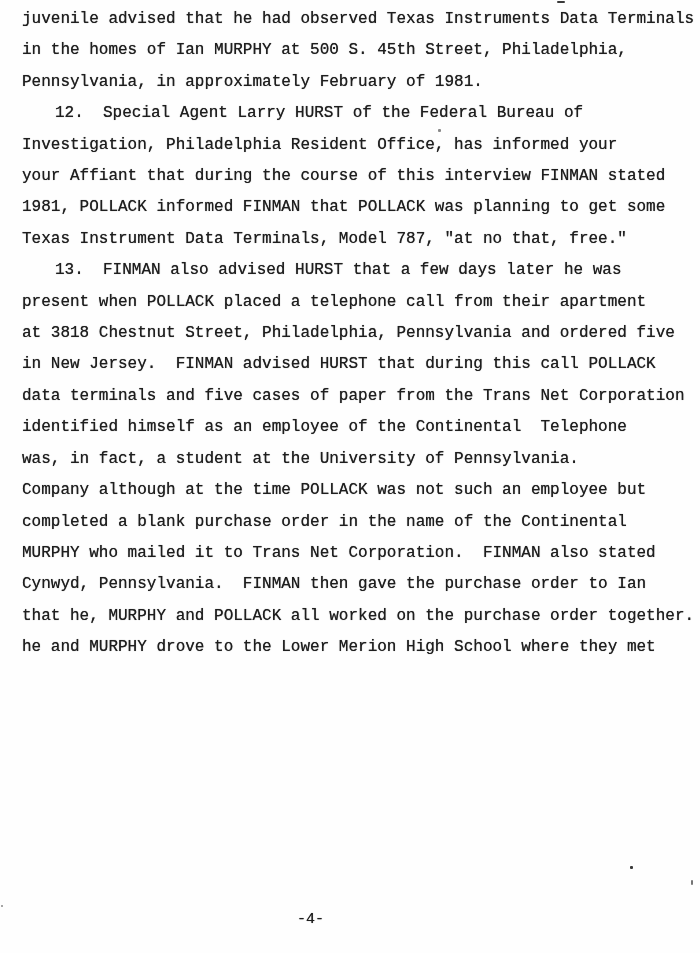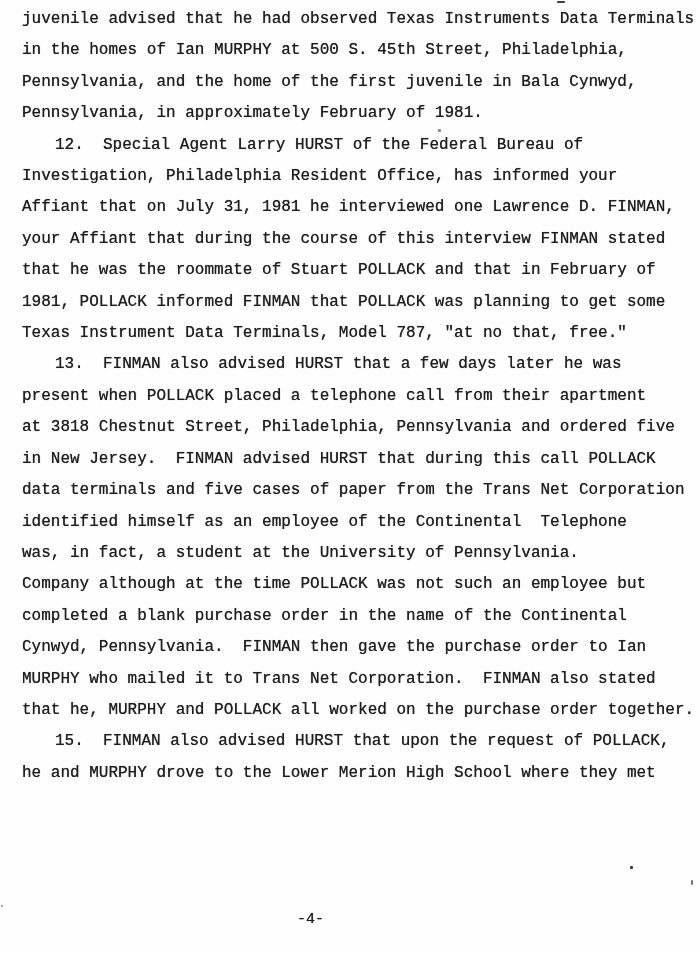--- a/index.html
+++ b/index.html
@@ -52,42 +52,38 @@
   .speck-4 { left: 691px; top: 880px; width: 2px; height: 5px; opacity: .7; }
   .speck-5 { left: 438px; top: 129px; width: 3px; height: 3px; opacity: .6; }
 </style>
 </head>
 <body>
 
 <div class="scan-page">
   <div class="text-body" id="doc-lines">
       <div class="line">juvenile advised that he had observed Texas Instruments Data Terminals</div>
       <div class="line">in the homes of Ian MURPHY at 500 S. 45th Street, Philadelphia,</div>
-      <div class="line">Pennsylvania, and the home of the first juvenile in Bala Cynwyd,</div>
       <div class="line">Pennsylvania, in approximately February of 1981.</div>
       <div class="line indent">12.  Special Agent Larry HURST of the Federal Bureau of</div>
       <div class="line">Investigation, Philadelphia Resident Office, has informed your</div>
-      <div class="line">Affiant that on July 31, 1981 he interviewed one Lawrence D. FINMAN,</div>
       <div class="line">your Affiant that during the course of this interview FINMAN stated</div>
-      <div class="line">that he was the roommate of Stuart POLLACK and that in February of</div>
       <div class="line">1981, POLLACK informed FINMAN that POLLACK was planning to get some</div>
       <div class="line">Texas Instrument Data Terminals, Model 787, "at no that, free."</div>
       <div class="line indent">13.  FINMAN also advised HURST that a few days later he was</div>
       <div class="line">present when POLLACK placed a telephone call from their apartment</div>
       <div class="line">at 3818 Chestnut Street, Philadelphia, Pennsylvania and ordered five</div>
       <div class="line">in New Jersey.  FINMAN advised HURST that during this call POLLACK</div>
       <div class="line">data terminals and five cases of paper from the Trans Net Corporation</div>
       <div class="line">identified himself as an employee of the Continental  Telephone</div>
       <div class="line">was, in fact, a student at the University of Pennsylvania.</div>
       <div class="line">Company although at the time POLLACK was not such an employee but</div>
       <div class="line">completed a blank purchase order in the name of the Continental</div>
+      <div class="line">MURPHY who mailed it to Trans Net Corporation.  FINMAN also stated</div>
       <div class="line">Cynwyd, Pennsylvania.  FINMAN then gave the purchase order to Ian</div>
-      <div class="line">MURPHY who mailed it to Trans Net Corporation.  FINMAN also stated</div>
       <div class="line">that he, MURPHY and POLLACK all worked on the purchase order together.</div>
-      <div class="line indent">15.  FINMAN also advised HURST that upon the request of POLLACK,</div>
       <div class="line">he and MURPHY drove to the Lower Merion High School where they met</div>
     </div>
   <div class="page-number">-4-</div>
   <div class="speck speck-1"></div>
   <div class="speck speck-2"></div>
   <div class="speck speck-3"></div>
   <div class="speck speck-4"></div>
   <div class="speck speck-5"></div>
 </div>
 

